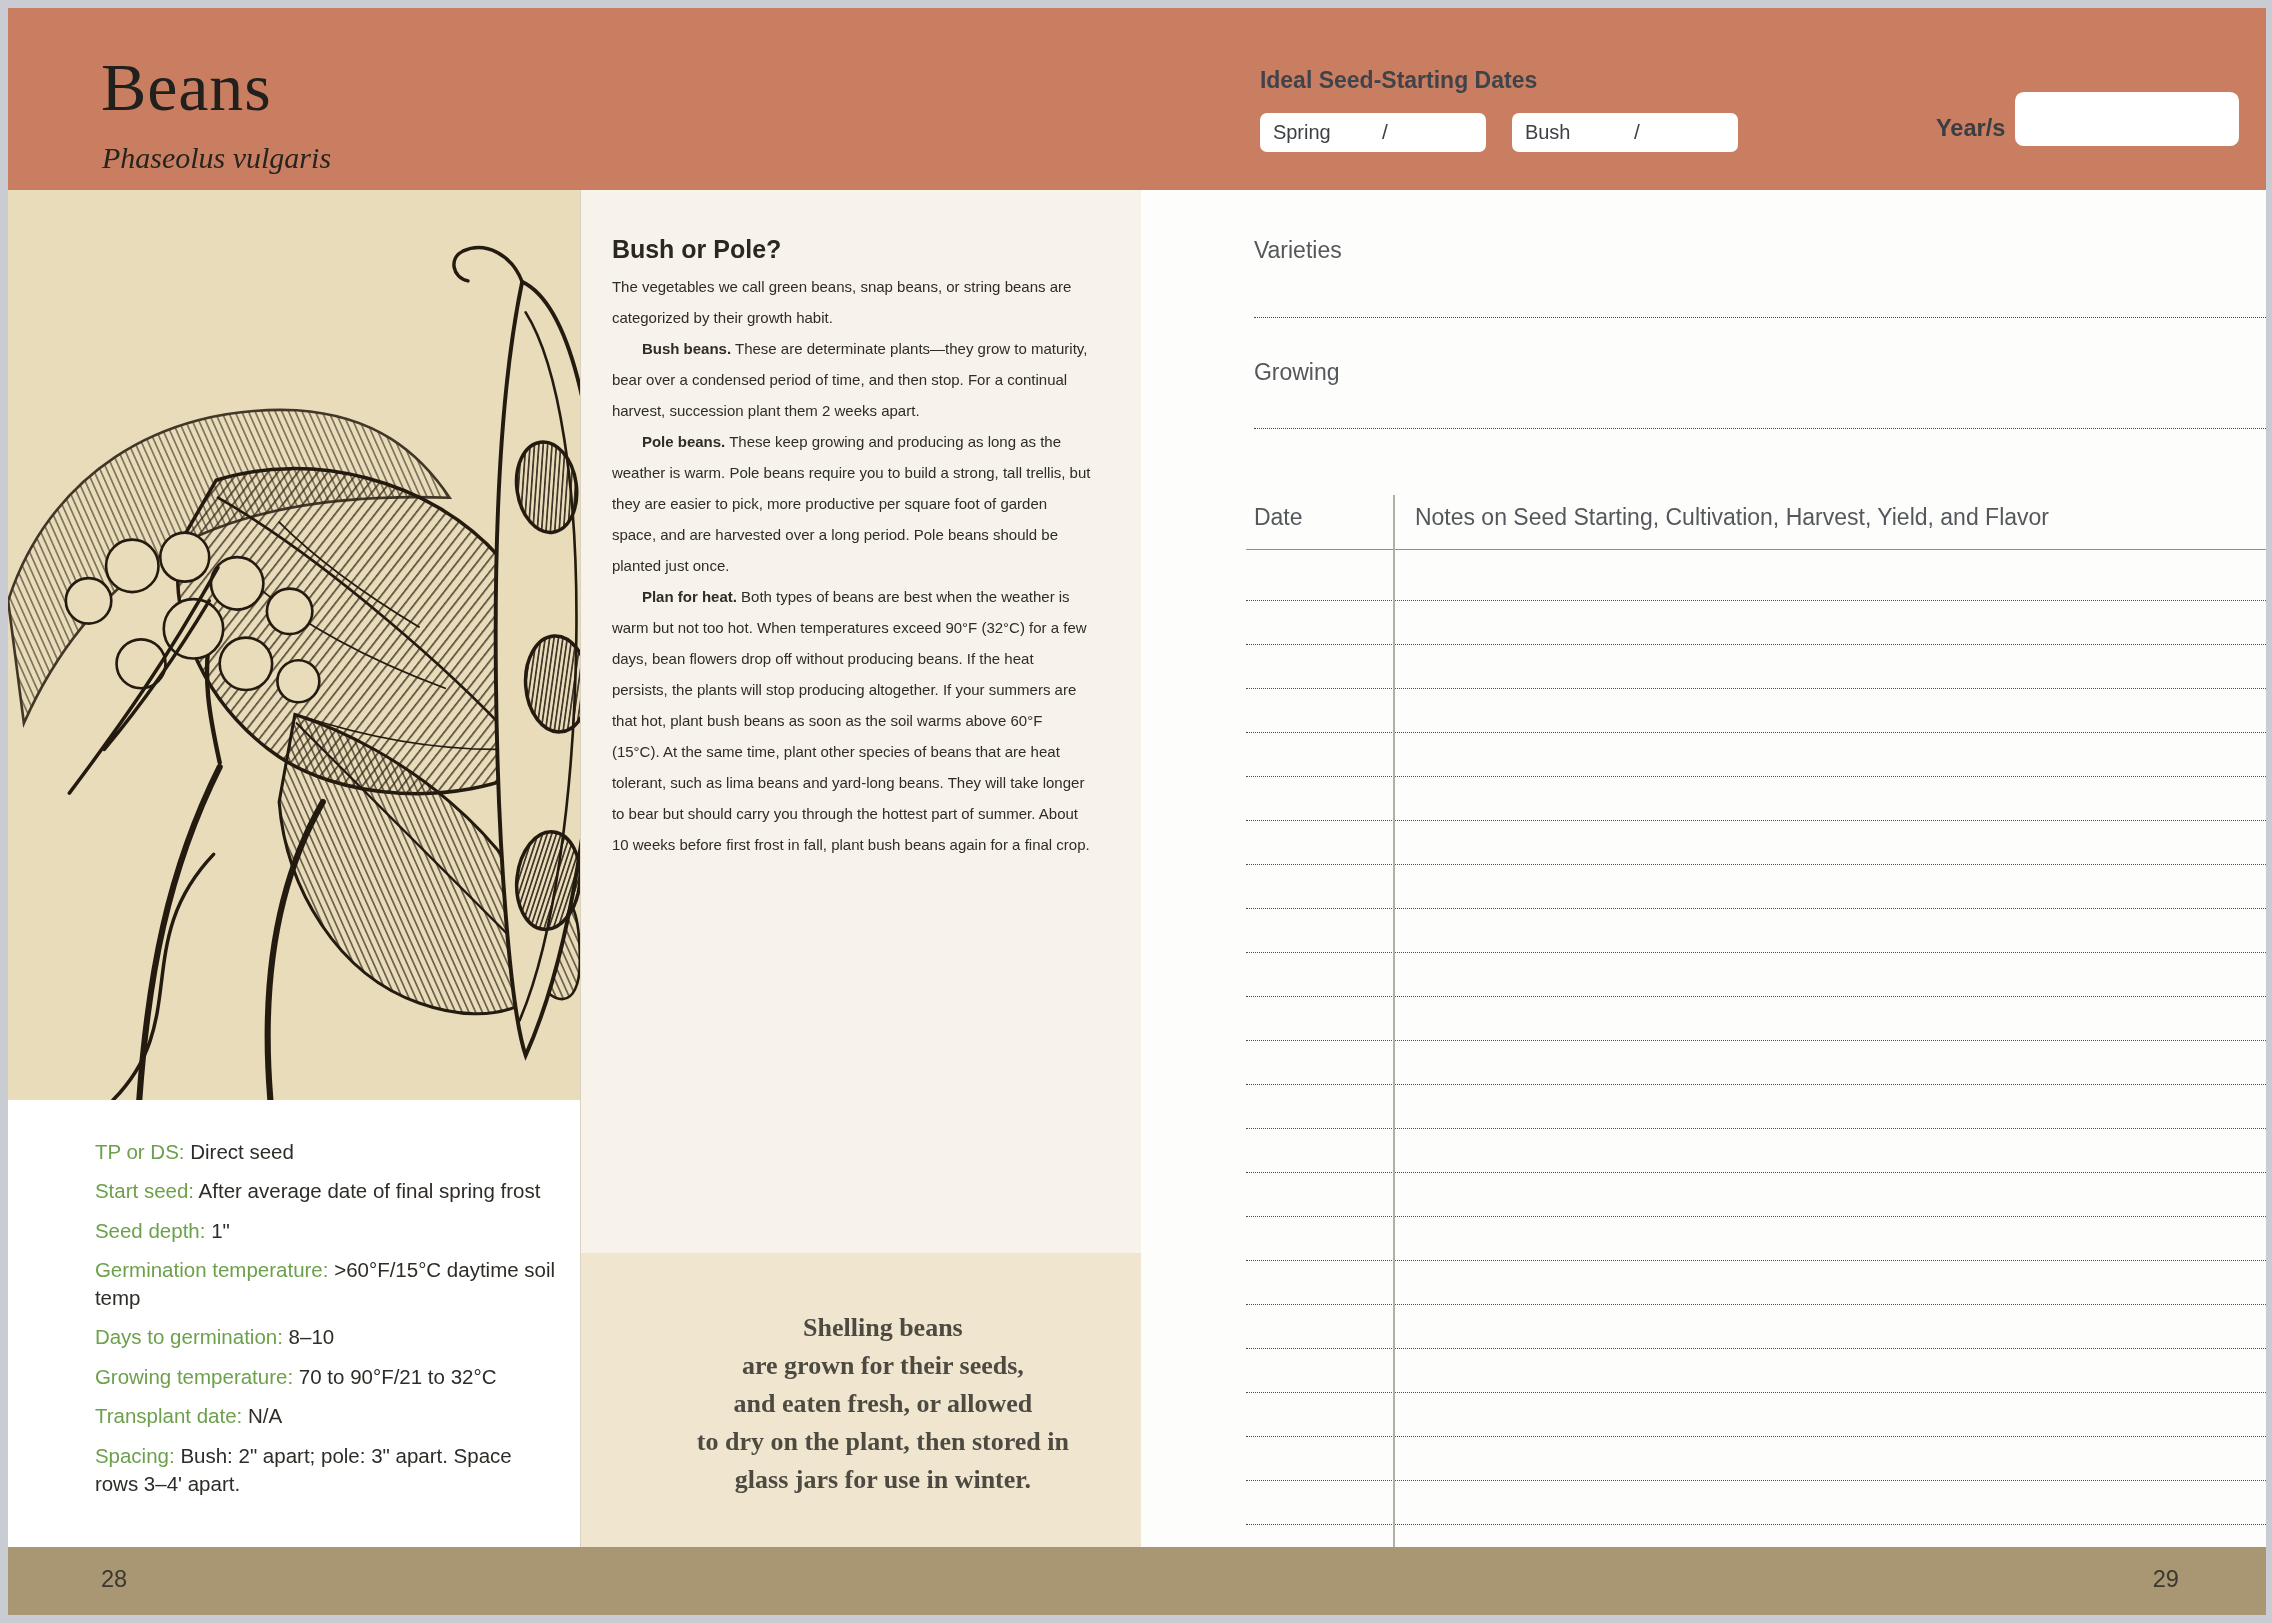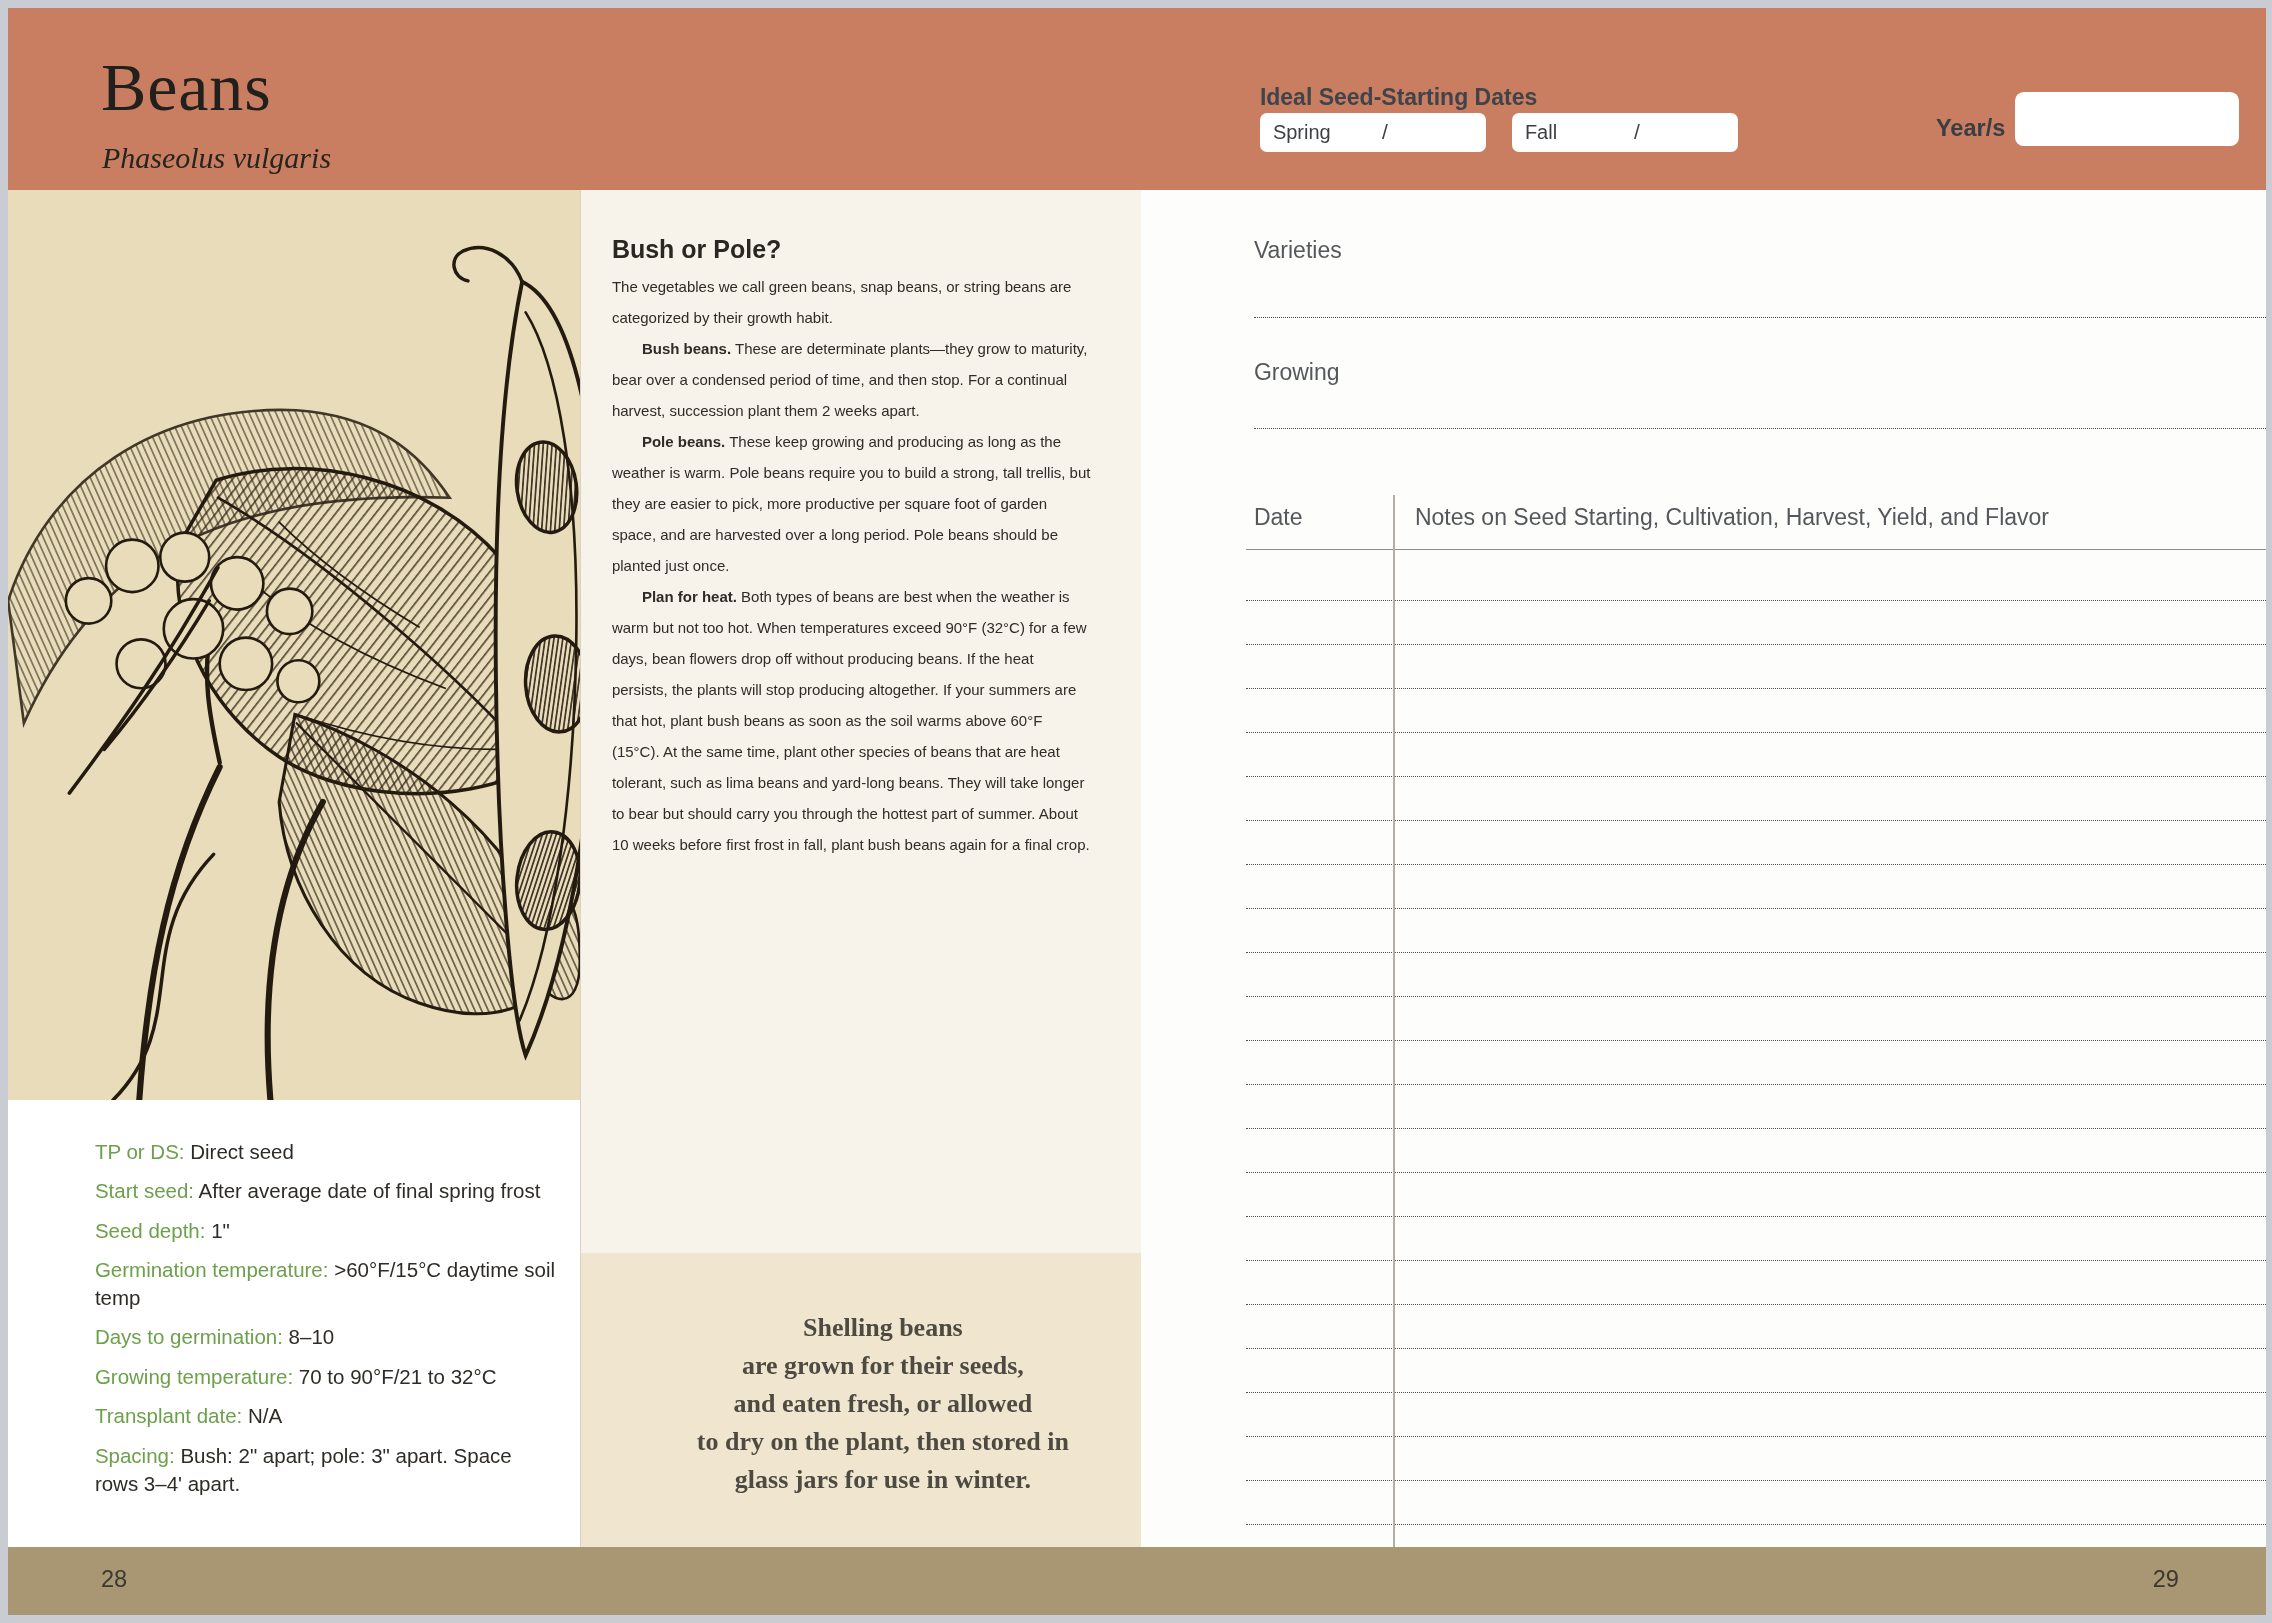--- a/index.html
+++ b/index.html
@@ -6,21 +6,21 @@
   #page{position:relative;width:2273px;height:1623px;background:#c9ccd2;
         font-family:"Liberation Sans",sans-serif;overflow:hidden;}
   .sheet{position:absolute;left:7.9px;top:7.9px;width:2258px;height:1607px;background:#fdfdfb;overflow:hidden;}
 
   
   .band-top{position:absolute;left:0;top:0;width:2258px;height:182px;background:#c97e61;}
   .title{position:absolute;left:93px;top:45px;font-family:"Liberation Serif",serif;
          font-size:68px;line-height:1;color:#22201d;letter-spacing:0.9px;}
   .latin{position:absolute;left:94px;top:133px;font-family:"Liberation Serif",serif;
          font-style:italic;font-size:30px;color:#26241f;}
-  .dates-label{position:absolute;left:1252px;top:59px;font-size:23px;font-weight:bold;color:#40444a;margin-top:17px;}
+  .dates-label{position:absolute;left:1252px;top:59px;font-size:23px;font-weight:bold;color:#40444a;}
   .date-box{position:absolute;top:105px;width:226px;height:39px;background:#fff;border-radius:7px;}
   .date-box.spring{left:1252px;} .date-box.fall{left:1504px;}
   .date-box .lbl{position:absolute;left:13px;top:7.9px;font-size:20px;color:#3c3f44;}
   .date-box .slash{position:absolute;left:54%;top:7px;font-size:21px;color:#3c3f44;}
   .year-label{position:absolute;left:1928px;top:107px;font-size:23.6px;font-weight:bold;color:#3a3d42;}
   .year-box{position:absolute;left:2007px;top:84px;width:224px;height:54px;background:#fff;border-radius:8.7px;}
 
   
   .illo{position:absolute;left:0;top:182px;width:572px;height:910px;background:#e9dcba;}
   .illo svg{display:block;width:100%;height:100%;}
@@ -65,21 +65,21 @@
     <div class="band-top">
       <div class="title">Beans</div>
       <div class="latin">Phaseolus vulgaris</div>
       <div class="dates-label">Ideal Seed-Starting Dates</div>
 
       <div class="date-box spring">
         <span class="lbl">Spring</span>
         <span class="slash">/</span>
       </div>
       <div class="date-box fall">
-        <span class="lbl">Fall</span>
+        <span class="lbl">Bush</span>
         <span class="slash">/</span>
       </div>
       <div class="year-label">Year/s</div>
       <div class="year-box"></div>
     </div>
 
     <div class="illo">
       <svg viewBox="0 0 654 1041">
         <defs>
           <pattern id="h1" width="9" height="9" patternUnits="userSpaceOnUse" patternTransform="rotate(38)">

